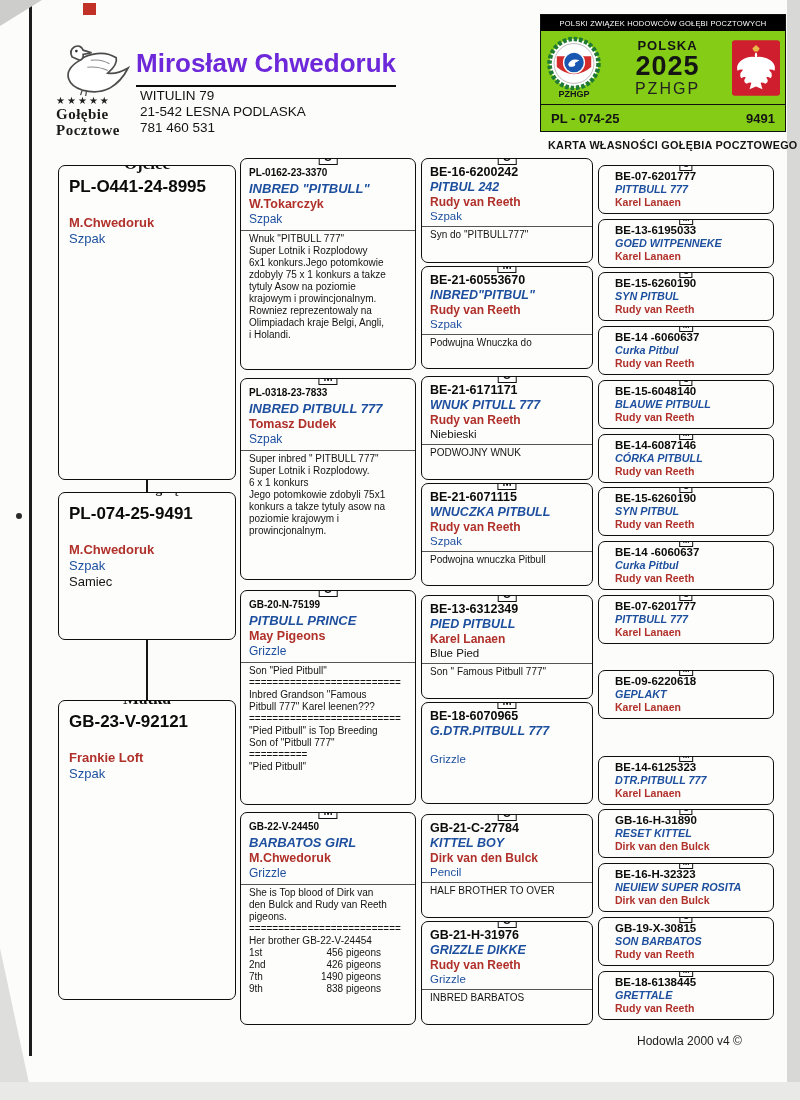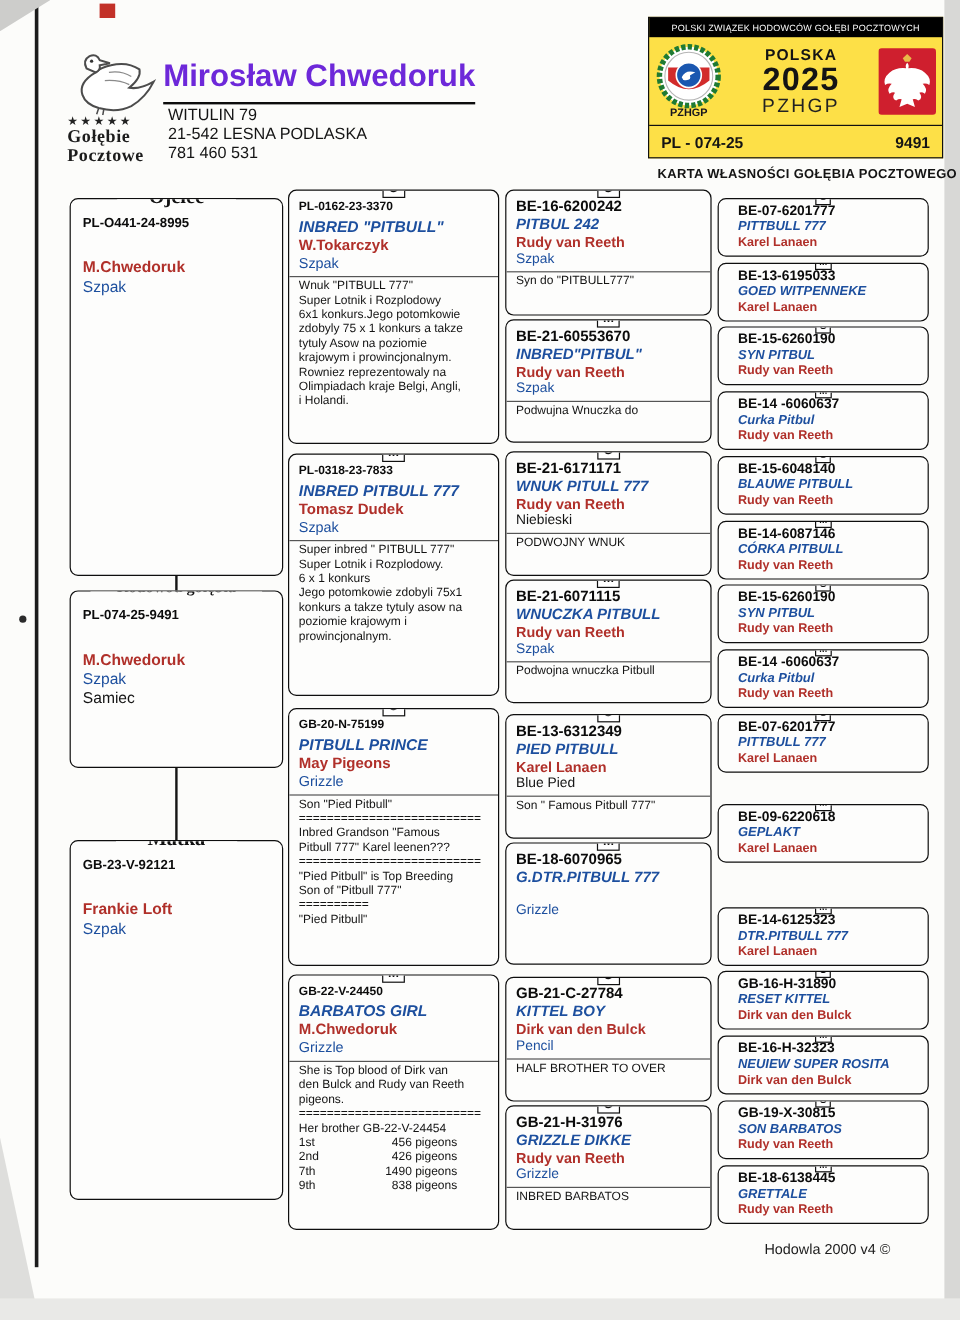--- a/index.html
+++ b/index.html
@@ -22,21 +22,21 @@
           font-size:15px;letter-spacing:.5px;color:#1c1c1c;}
   .brand2{position:absolute;left:56px;top:122px;font-family:"Liberation Serif",serif;font-weight:bold;
           font-size:15px;letter-spacing:.5px;color:#1c1c1c;}
   .owner{position:absolute;left:136px;top:48px;font-size:26px;font-weight:bold;color:#6d28d9;
          border-bottom:2.5px solid #0c0c0c;padding-bottom:6px;display:inline-block;}
   .addr1{position:absolute;left:140px;top:88px;font-size:13.5px;}
   .addr2{position:absolute;left:140px;top:104px;font-size:13.5px;}
   .phone{position:absolute;left:140px;top:120px;font-size:13.5px;}
   
   .fedbox{position:absolute;left:540px;top:14px;width:246px;height:118px;border:1.5px solid #101010;
-          background:#fde047;box-sizing:border-box;display:flex;flex-direction:column;}
+          background:#84cc16;box-sizing:border-box;display:flex;flex-direction:column;}
   .fedbanner{height:16px;background:#000;color:#fff;font-size:7.5px;display:flex;align-items:center;
              justify-content:center;white-space:nowrap;overflow:hidden;letter-spacing:.2px;}
   .fedlogos{flex:1;display:flex;align-items:center;justify-content:space-between;padding:1px 5px 0 4px;}
   .fedcenter{display:flex;flex-direction:column;align-items:center;line-height:1;}
   .fed-country{font-size:13px;font-weight:bold;letter-spacing:1px;}
   .fed-year{font-size:27px;font-weight:bold;letter-spacing:1px;margin-top:1px;}
   .fed-org{font-size:16px;letter-spacing:2px;color:#222;margin-top:1px;}
   .fednums{height:26px;border-top:1.5px solid #101010;display:flex;align-items:center;
            justify-content:space-between;padding:0 10px;font-size:13px;font-weight:bold;}
   .card-title{position:absolute;left:548px;top:139px;font-size:10.8px;font-weight:bold;letter-spacing:.3px;}
@@ -63,21 +63,21 @@
   .g2 .ring{font-size:10px;line-height:16px;} .g2 .pname{font-size:13px;line-height:16px;}
   .g2 .breeder{font-size:12.5px;line-height:15px;} .g2 .pcolor{font-size:12px;line-height:15px;}
   .g3 .ring{font-size:12.5px;line-height:15px;} .g3 .pname{font-size:12.5px;line-height:15px;}
   .g3 .breeder{font-size:12px;line-height:14px;} .g3 .pcolor{font-size:11.5px;line-height:14px;}
   .g4{padding:3px 16px;}
   .g4 .ring{font-size:11.5px;line-height:14px;}
   .g4 .pname{font-size:10.8px;line-height:13px;}
   .g4 .breeder{font-size:10.5px;line-height:13px;min-height:0;}
   
   .colbox{padding:12px 10px;}
-  .colbox .ring{font-size:11px;line-height:17px;}
+  .colbox .ring{font-size:17px;line-height:17px;}
   .colbox .breeder{font-size:13px;line-height:16px;margin-top:20px;}
   .colbox .pcolor{font-size:13px;line-height:16px;}
   .colbox .sex{font-size:13px;line-height:16px;color:#141414;}
   .connector{position:absolute;width:2px;background:#151515;}
   .footer{position:absolute;left:637px;top:1034px;font-size:12px;color:#1c1c1c;}
 </style>
 </head>
 <body>
 
 <div class="page">

